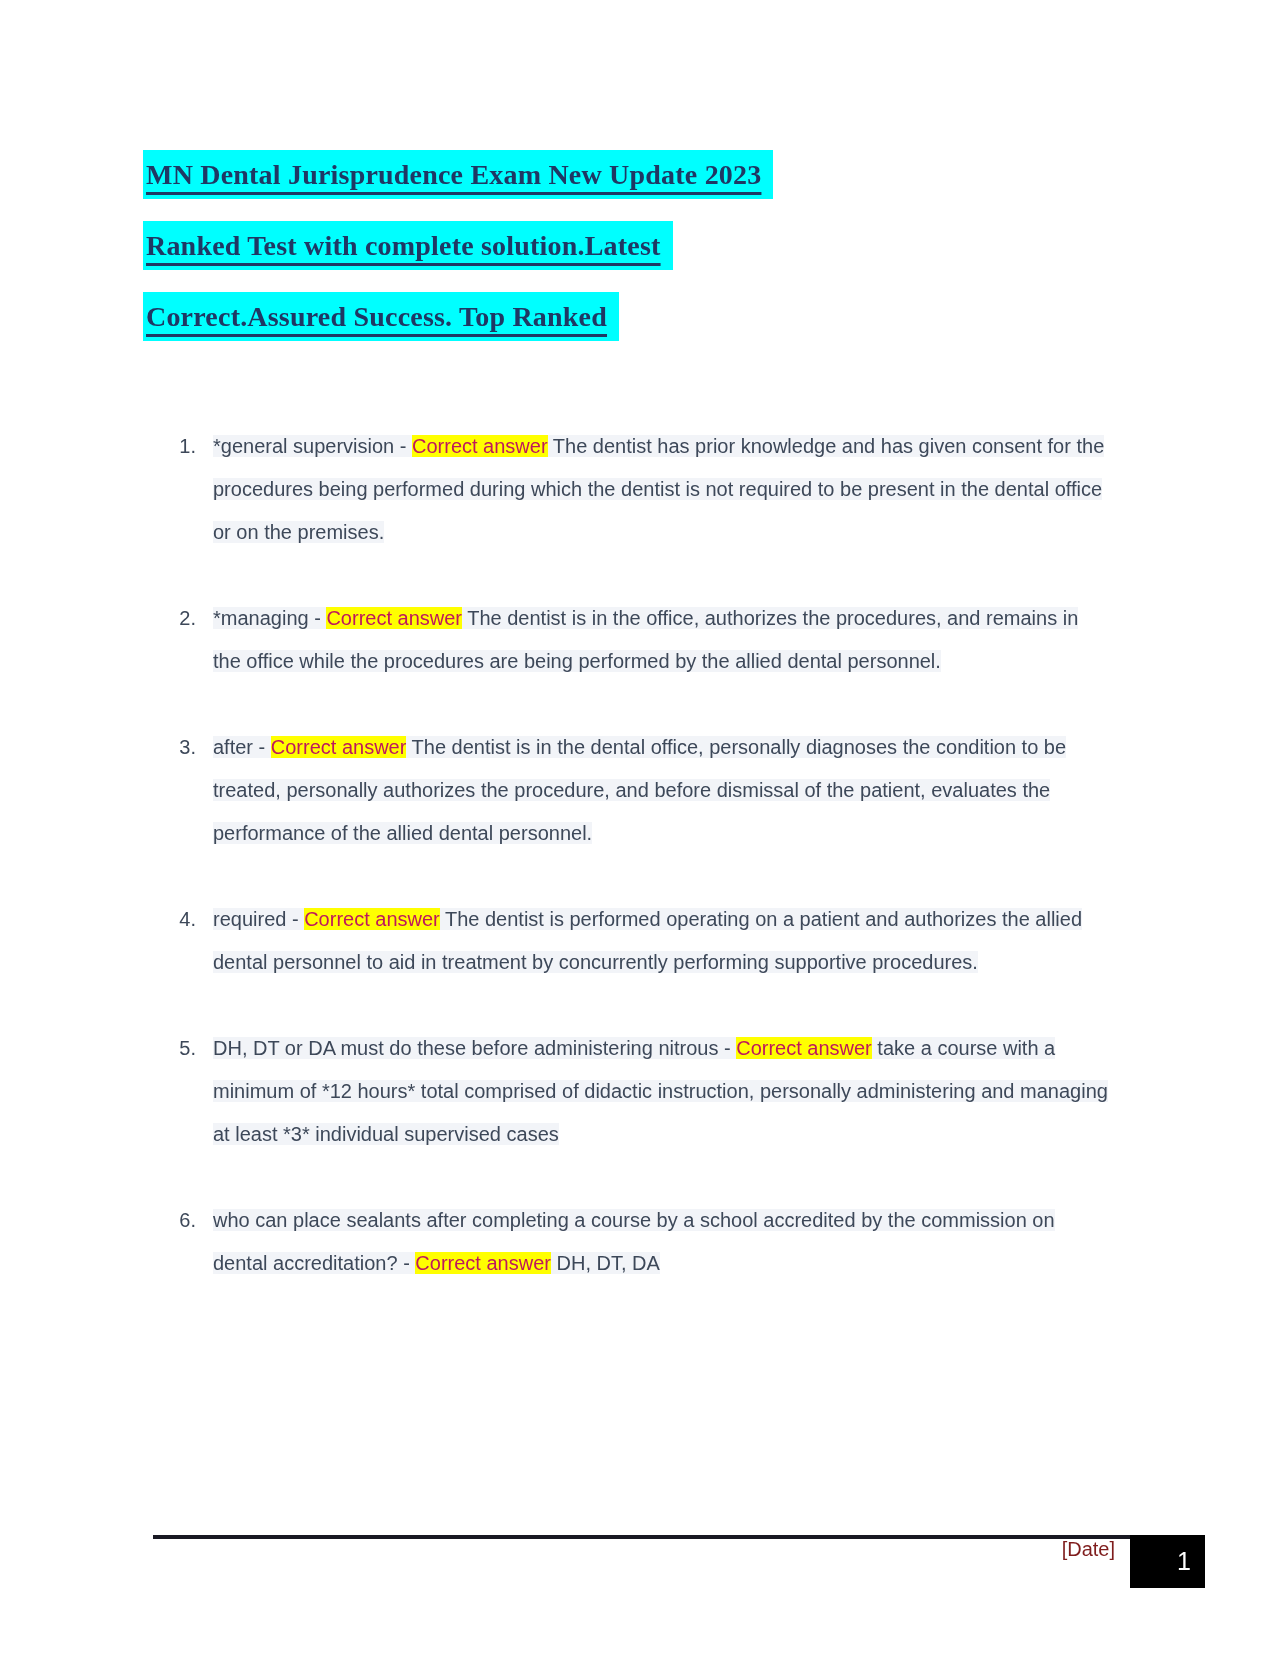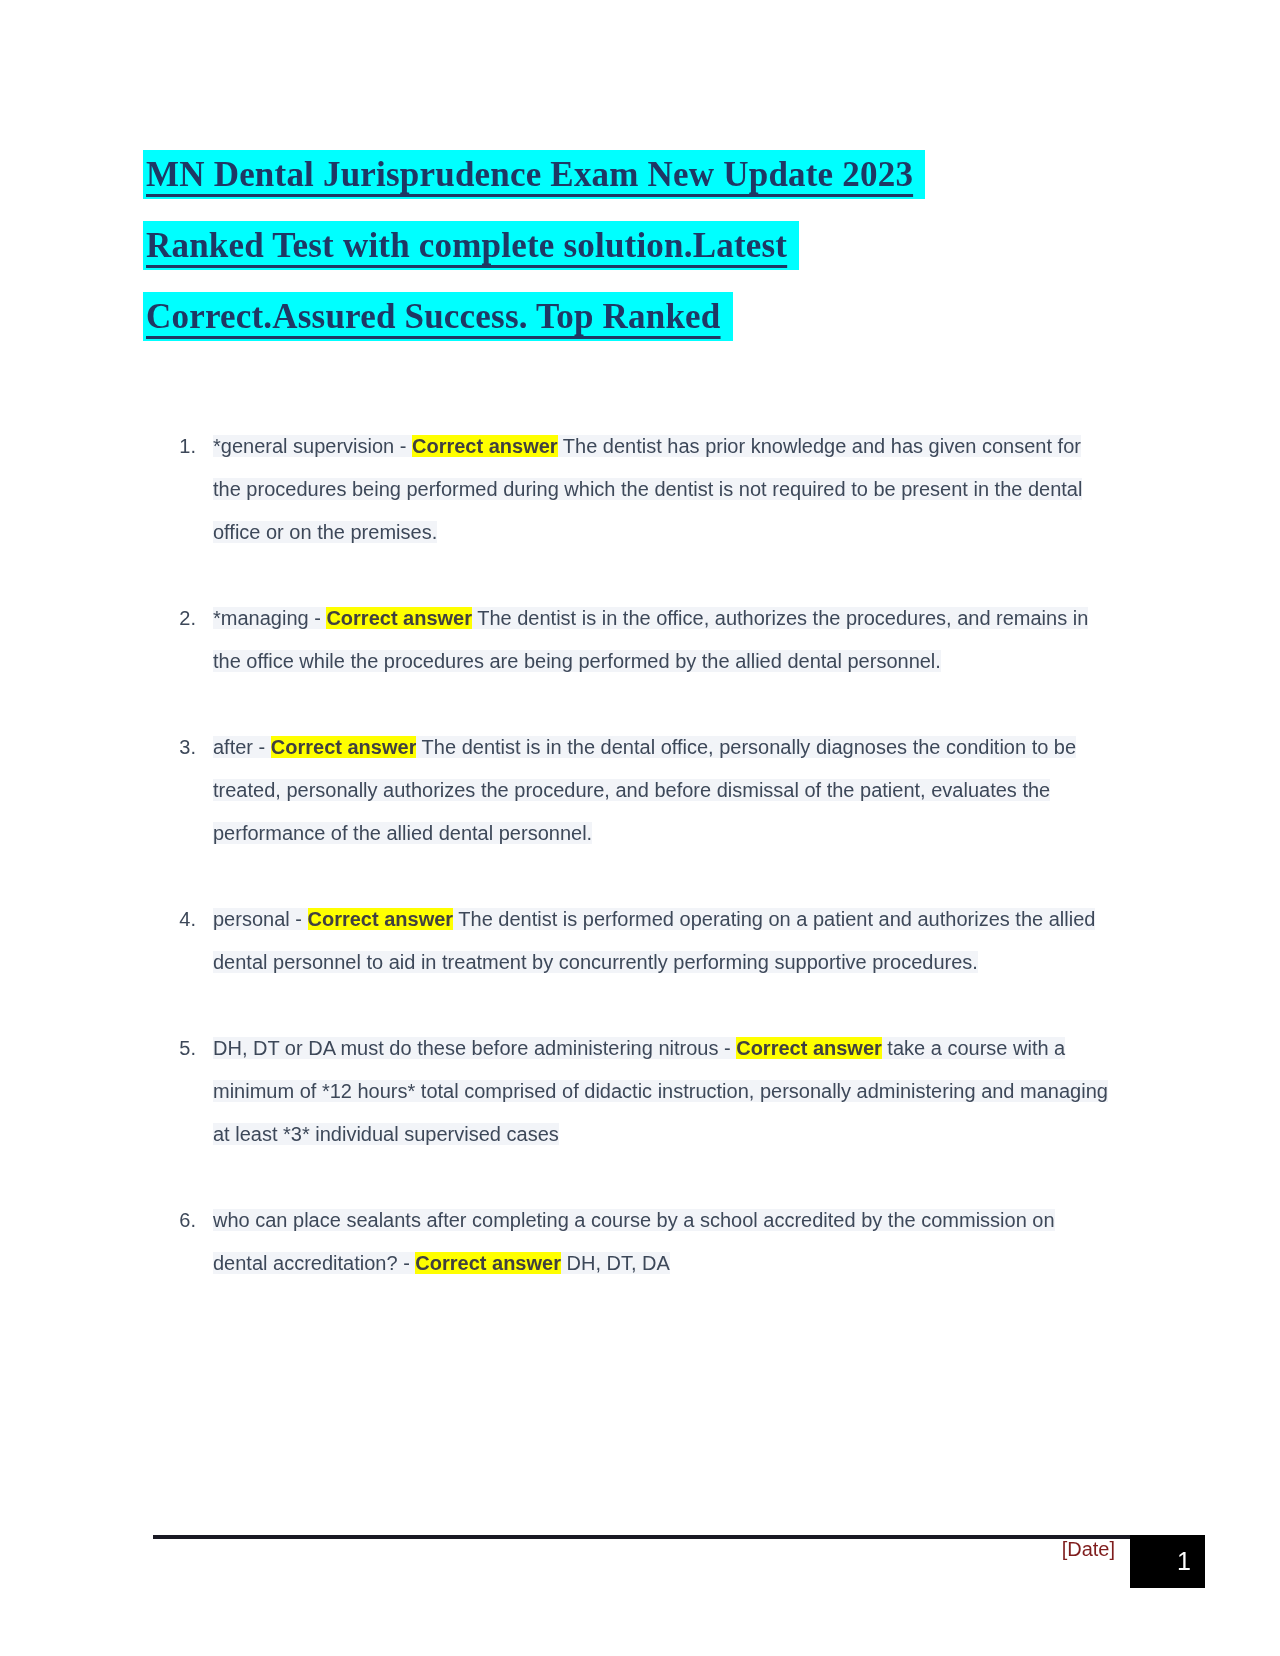--- a/index.html
+++ b/index.html
@@ -14,21 +14,21 @@
     position: absolute; inset: 0;
     background: #ffffff;
   }
 
   
   .doc-title {
     position: absolute;
     left: 143px; top: 150px;
     font-family: "Liberation Serif", serif;
     font-weight: bold;
-    font-size: 35px;
+    font-size: 28px;
     color: #1f3864;
   }
   .title-line {
     display: block;
     width: fit-content;
     line-height: 49px;
     margin-bottom: 22px;
     padding: 0 12px 0 3px;
     background: #00ffff;
     text-decoration: underline;
@@ -58,22 +58,22 @@
     padding-right: 17px;
   }
   .qa-text {
     width: 895px;
   }
   .hl {
     background: #f2f4f8;
   }
   .ans {
     background: #ffff00;
-    color: #404040;
-    font-weight: bold;
+    color: #be185d;
+    font-weight: normal;
   }
 
   
   .footer-rule {
     position: absolute;
     left: 153px; top: 1535px;
     width: 977px; height: 4px;
     background: #191923;
   }
   .footer-date {
@@ -116,21 +116,21 @@
     <li class="qa-item">
       <span class="qa-num">2.</span>
       <div class="qa-text"><span class="hl">*managing - </span><span class="ans">Correct answer</span><span class="hl"> The dentist is in the office, authorizes the procedures, and remains in the office while the procedures are being performed by the allied dental personnel.</span></div>
     </li>
     <li class="qa-item">
       <span class="qa-num">3.</span>
       <div class="qa-text"><span class="hl">after - </span><span class="ans">Correct answer</span><span class="hl"> The dentist is in the dental office, personally diagnoses the condition to be treated, personally authorizes the procedure, and before dismissal of the patient, evaluates the performance of the allied dental personnel.</span></div>
     </li>
     <li class="qa-item">
       <span class="qa-num">4.</span>
-      <div class="qa-text"><span class="hl">personal - </span><span class="ans">Correct answer</span><span class="hl"> The dentist is performed operating on a patient and authorizes the allied dental personnel to aid in treatment by concurrently performing supportive procedures.</span></div>
+      <div class="qa-text"><span class="hl">required - </span><span class="ans">Correct answer</span><span class="hl"> The dentist is performed operating on a patient and authorizes the allied dental personnel to aid in treatment by concurrently performing supportive procedures.</span></div>
     </li>
     <li class="qa-item">
       <span class="qa-num">5.</span>
       <div class="qa-text"><span class="hl">DH, DT or DA must do these before administering nitrous - </span><span class="ans">Correct answer</span><span class="hl"> take a course with a minimum of *12 hours* total comprised of didactic instruction, personally administering and managing at least *3* individual supervised cases</span></div>
     </li>
     <li class="qa-item">
       <span class="qa-num">6.</span>
       <div class="qa-text"><span class="hl">who can place sealants after completing a course by a school accredited by the commission on dental accreditation? - </span><span class="ans">Correct answer</span><span class="hl"> DH, DT, DA</span></div>
     </li>
   </ol>

